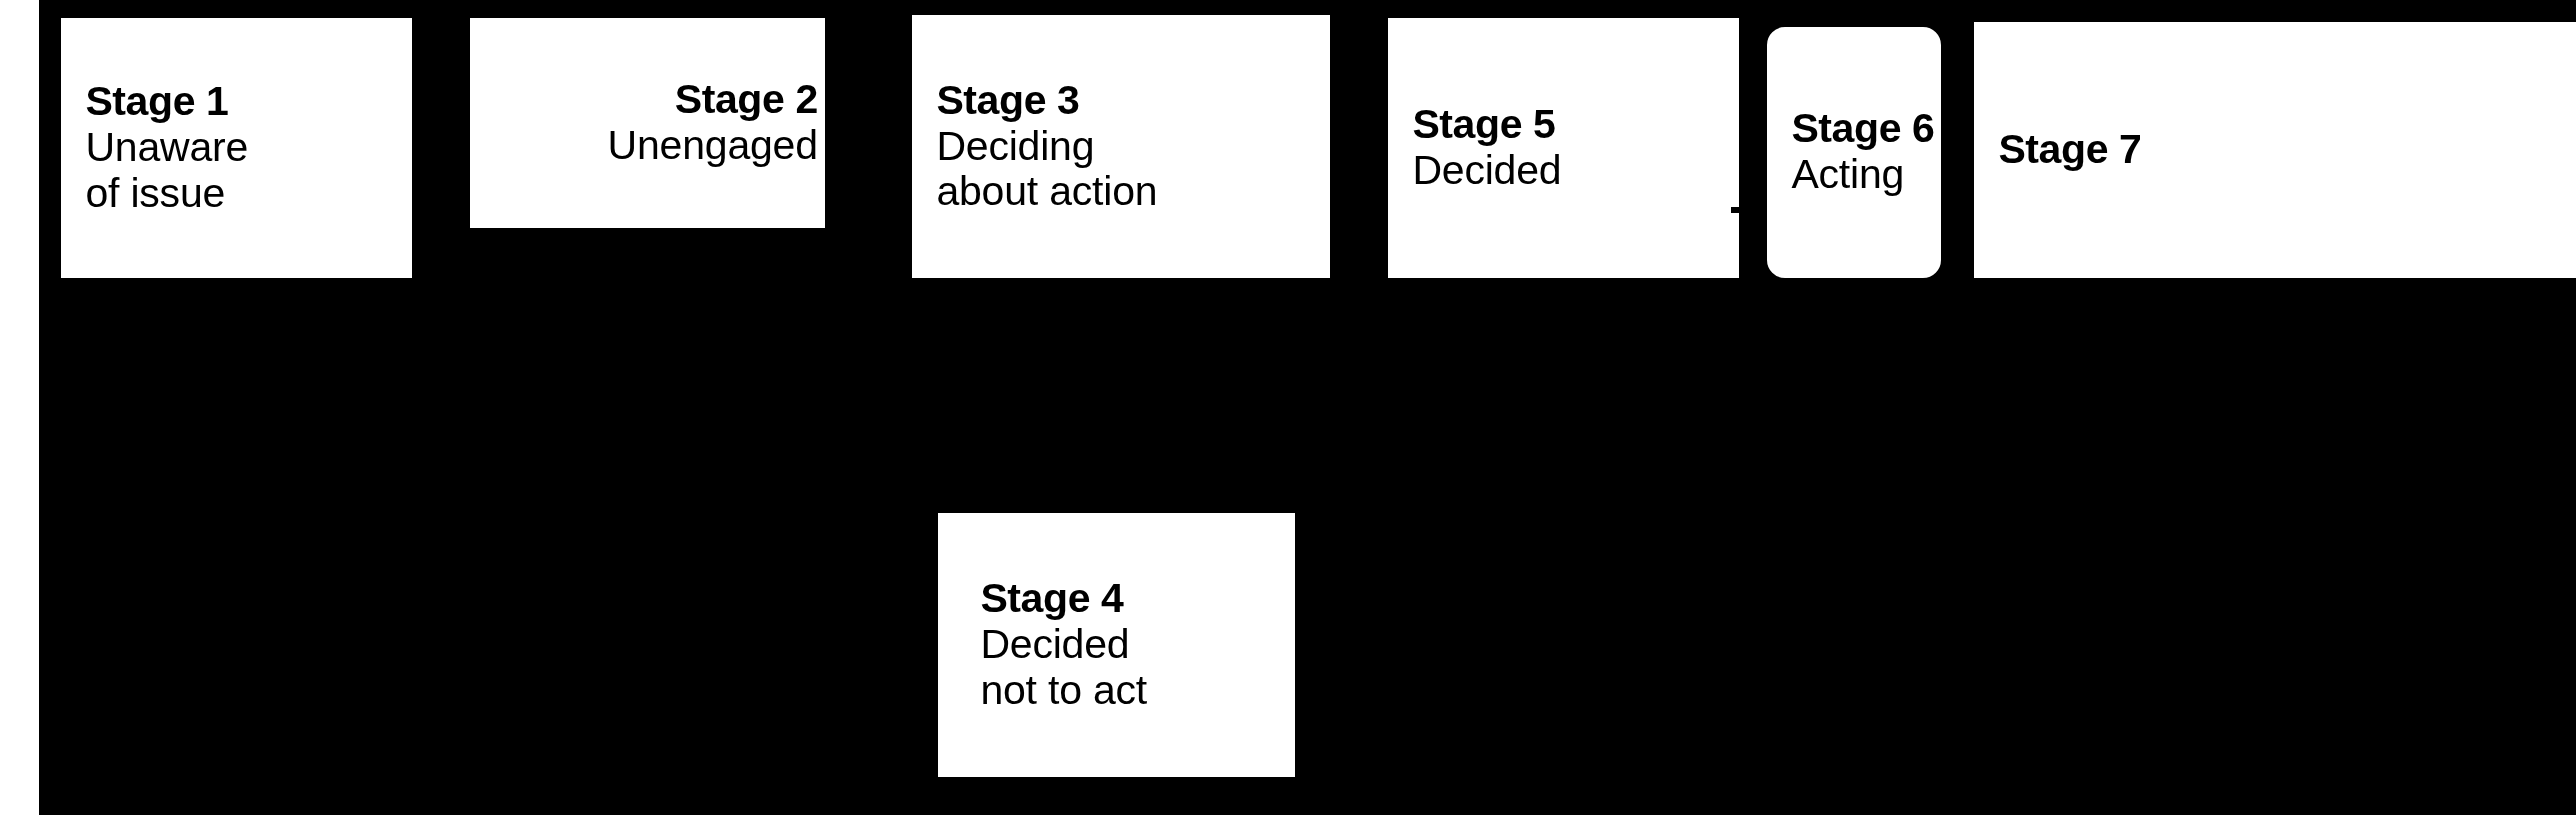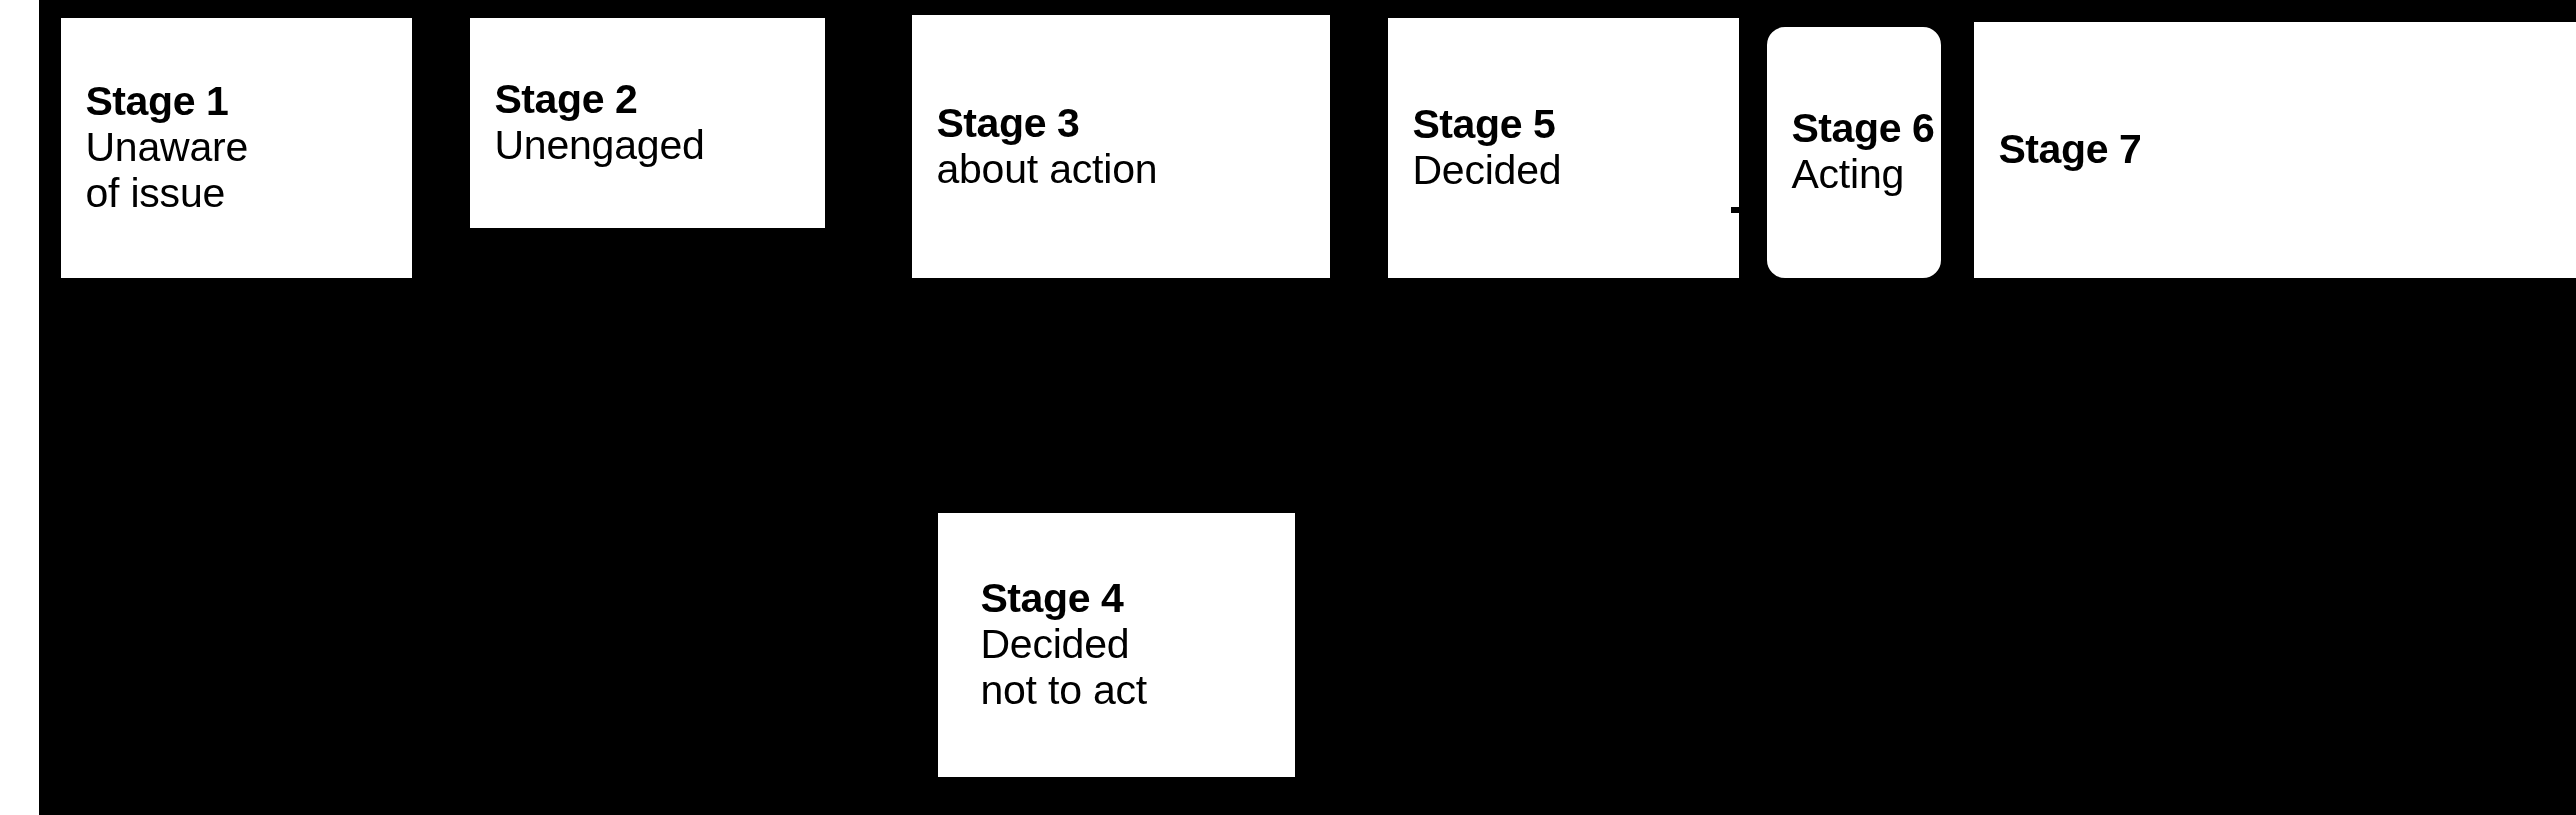--- a/index.html
+++ b/index.html
@@ -103,33 +103,34 @@
   <div class="stage-box" style="left:17px; top:13px; width:361px; height:270px;">
     <div class="stage-inner">
       <div class="stage-title">Stage 1</div>
       <div class="stage-desc">
         <span class="l">Unaware</span>
         <span class="l">of issue</span>
       </div>
     </div>
   </div>
 
-  <div class="stage-box" style="left:426px; top:13px; width:365px; height:220px;">
+  <div class="stage-box" style="left:426px; top:13px; width:365px; height:220px;text-align:right;">
     <div class="stage-inner">
       <div class="stage-title">Stage 2</div>
       <div class="stage-desc">
         <span class="l">Unengaged</span>
       </div>
     </div>
   </div>
 
   <div class="stage-box" style="left:868px; top:10px; width:428px; height:273px;">
     <div class="stage-inner">
       <div class="stage-title">Stage 3</div>
       <div class="stage-desc">
+        <span class="l">Deciding</span>
         <span class="l">about action</span>
       </div>
     </div>
   </div>
 
   <div class="stage-box" style="left:1344px; top:13px; width:361px; height:270px;">
     <div class="stage-inner">
       <div class="stage-title">Stage 5</div>
       <div class="stage-desc">
         <span class="l">Decided</span>

